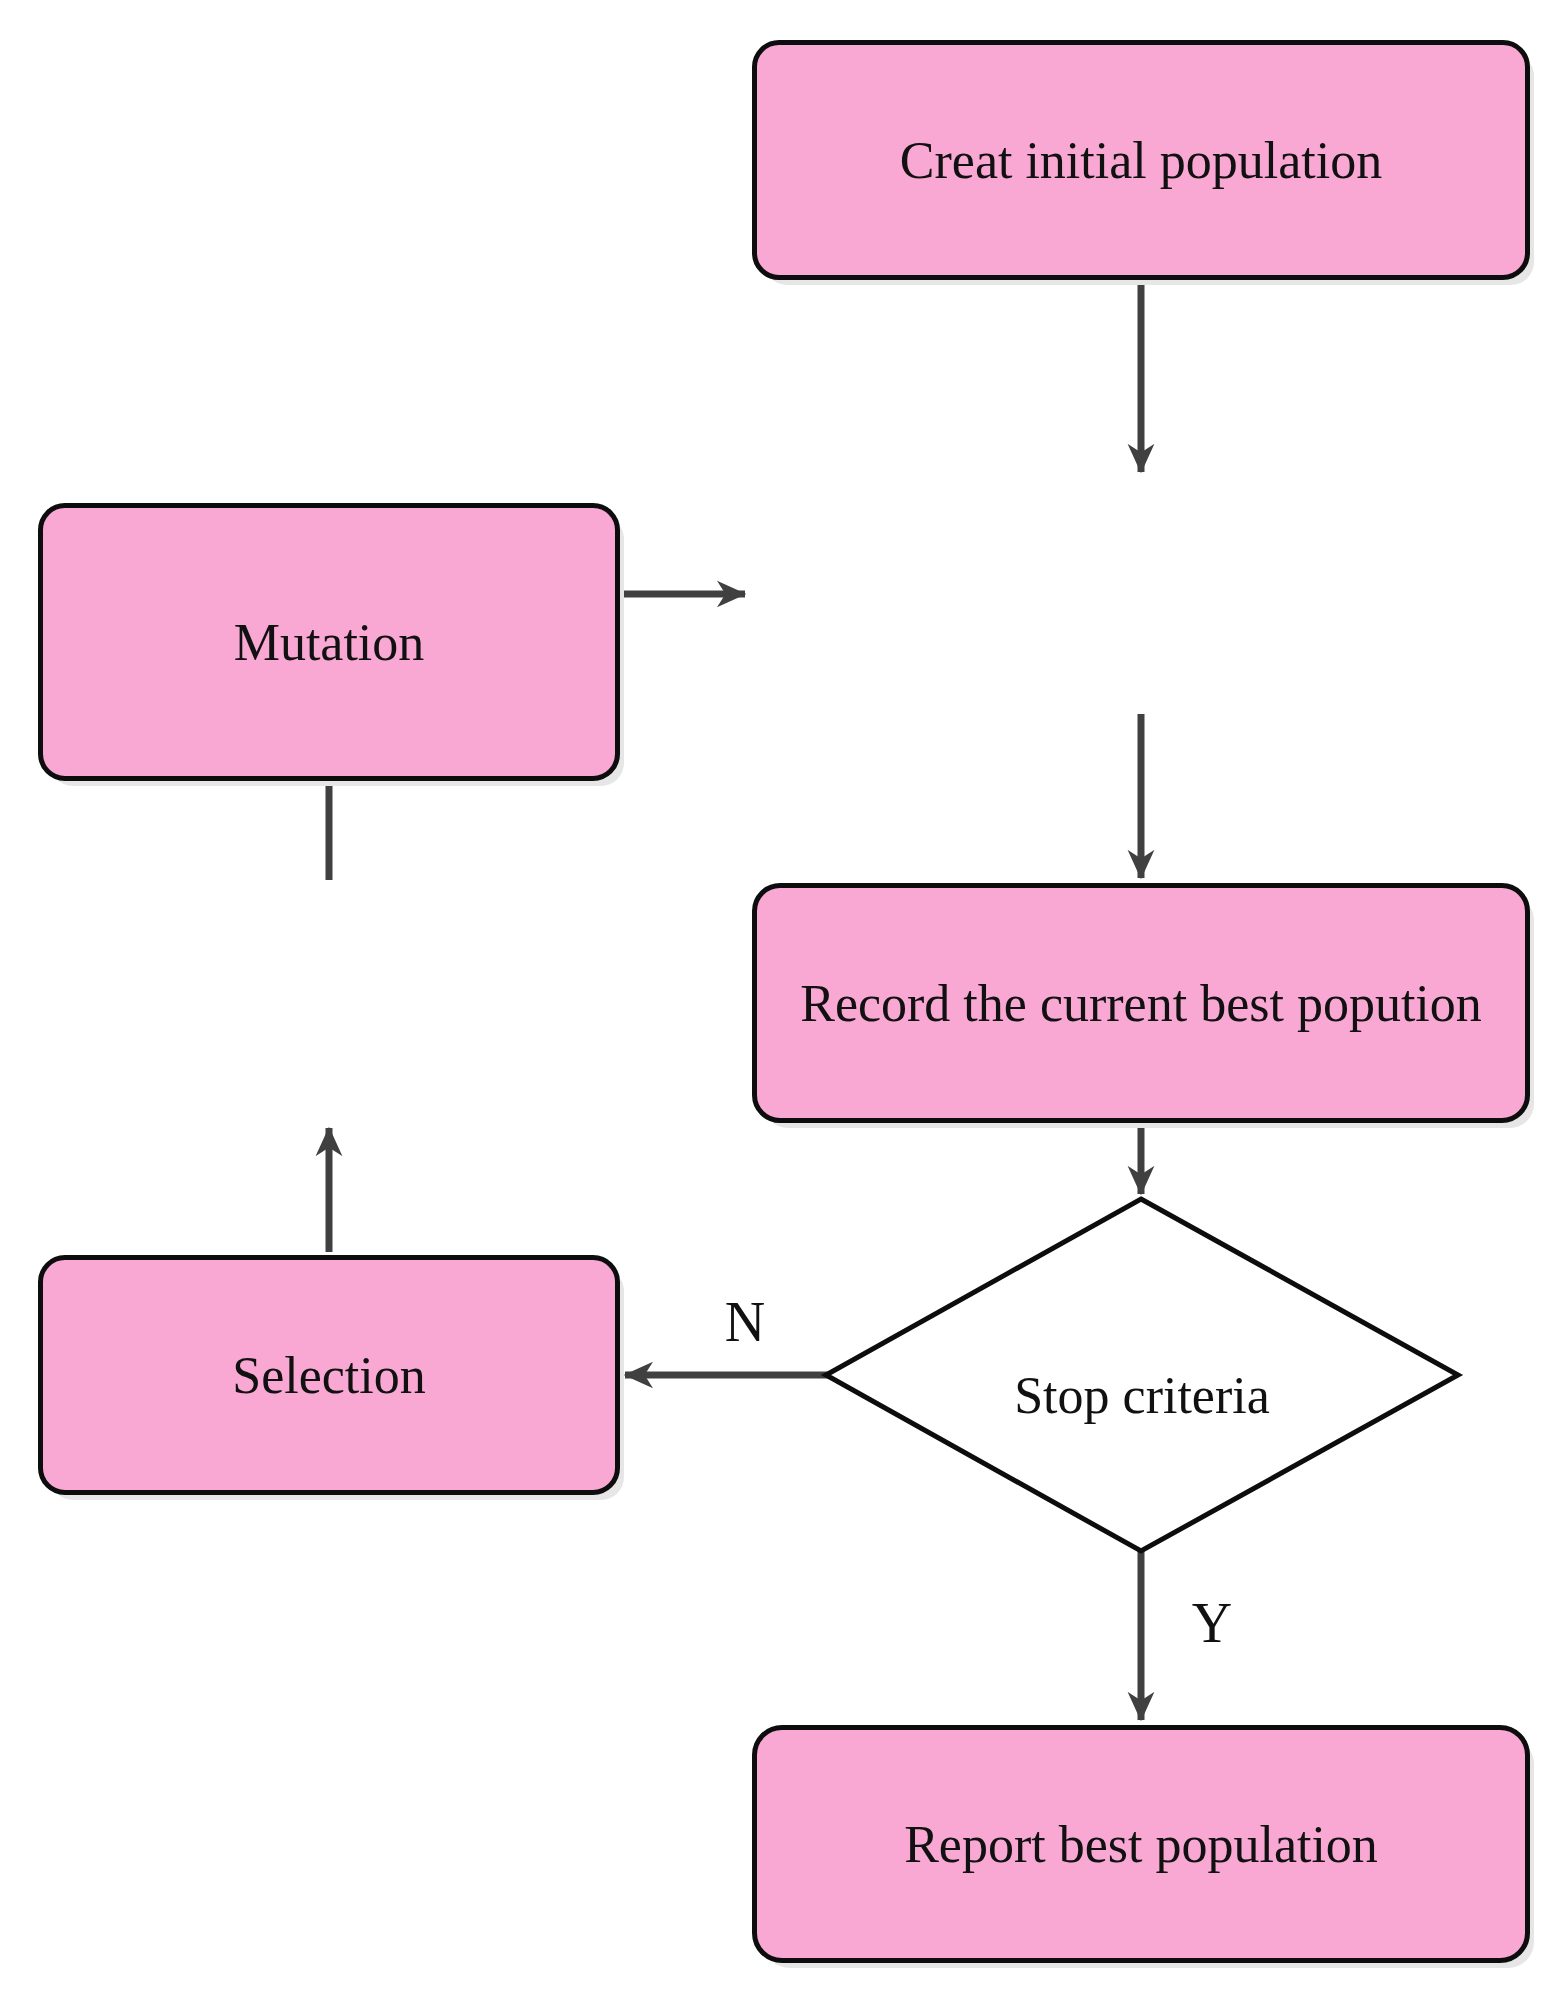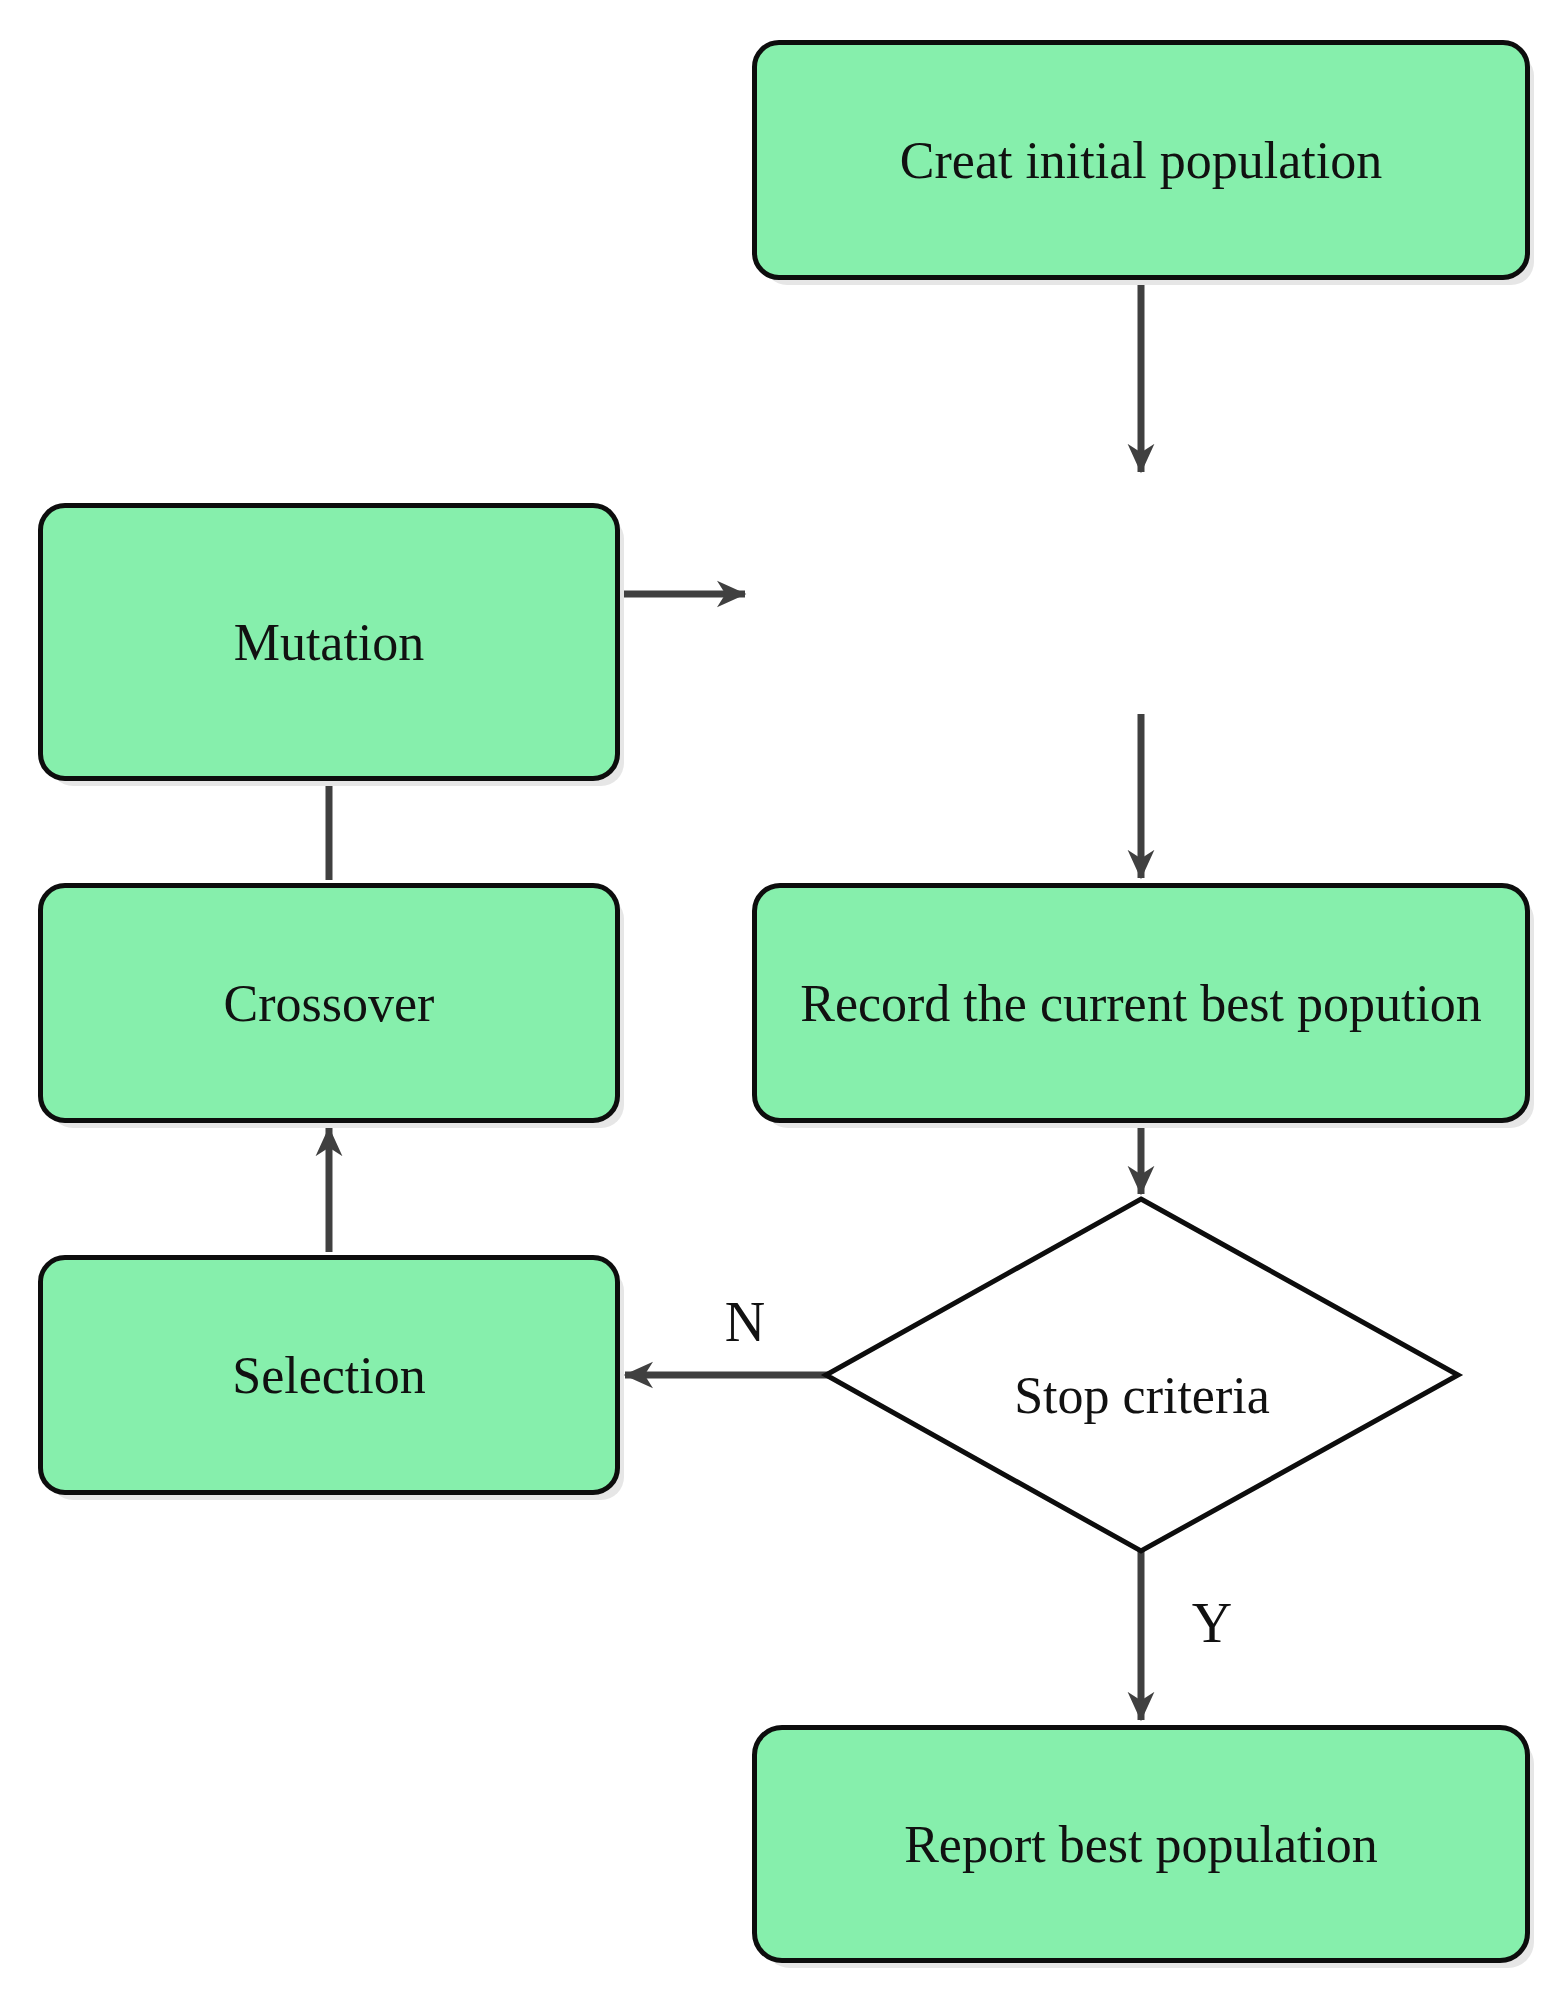--- a/index.html
+++ b/index.html
@@ -25,21 +25,21 @@
   .head { fill: var(--arrow, #404040); }
   .diamond {
     fill: #ffffff;
     stroke: var(--line, #0d0d0d);
     stroke-width: 5;
     stroke-linejoin: miter;
   }
   .node {
     position: absolute;
     box-sizing: border-box;
-    background: #86efac;
+    background: #f9a8d4;
     border: 5px solid var(--line, #0d0d0d);
     border-radius: 27px;
     display: flex;
     align-items: center;
     justify-content: center;
     text-align: center;
     font-size: 52px;
     line-height: 1.25;
     padding: 0 40px;
     box-shadow: 8px 9px 0 -4px #e6e6e6;
@@ -90,23 +90,20 @@
 
 
   <div class="node" style="left:38px; top:455px; width:582px; height:278px;margin-top:48px;">
     <span>Mutation</span>
   </div>
 
   <div class="node" style="left:752px; top:883px; width:778px; height:240px;border-radius:28px;">
     <span>Record the current best popution</span>
   </div>
 
-  <div class="node" style="left:38px; top:883px; width:582px; height:240px;">
-    <span>Crossover</span>
-  </div>
 
   <div class="node" style="left:38px; top:1255px; width:582px; height:240px;">
     <span>Selection</span>
   </div>
 
   <div class="diamond-label" style="left:892px; top:1325px; width:500px; height:100px;align-items:flex-end;">
     <span>Stop criteria</span>
   </div>
 
   <div class="node" style="left:752px; top:1725px; width:778px; height:238px;border-radius:30px;">

